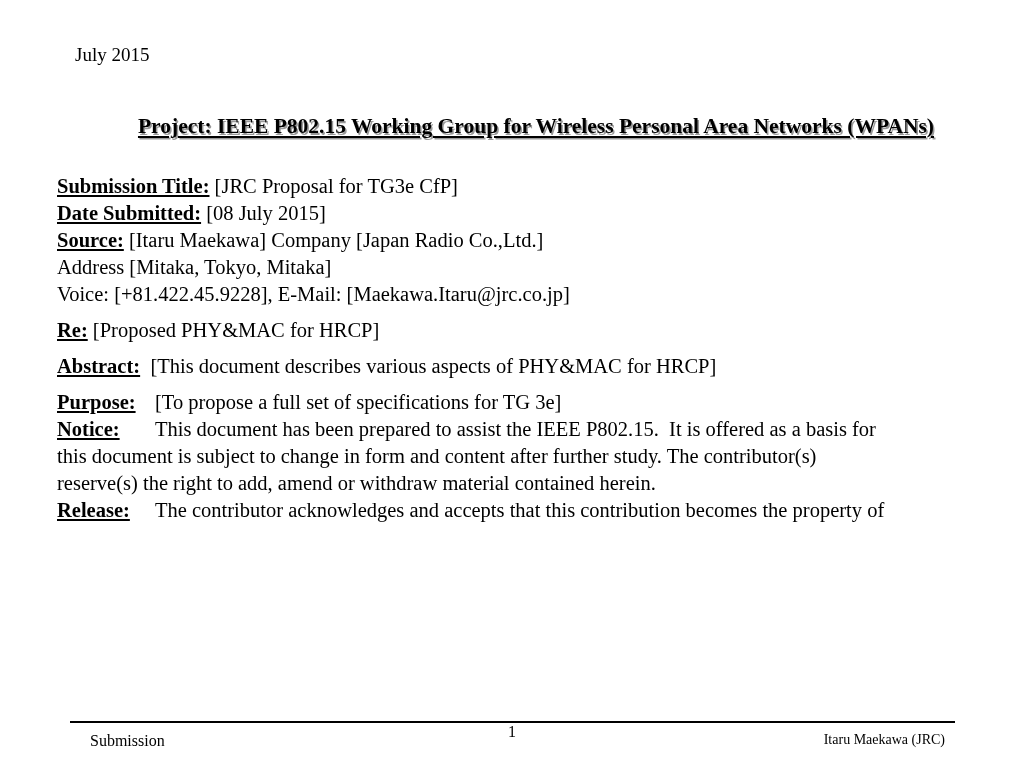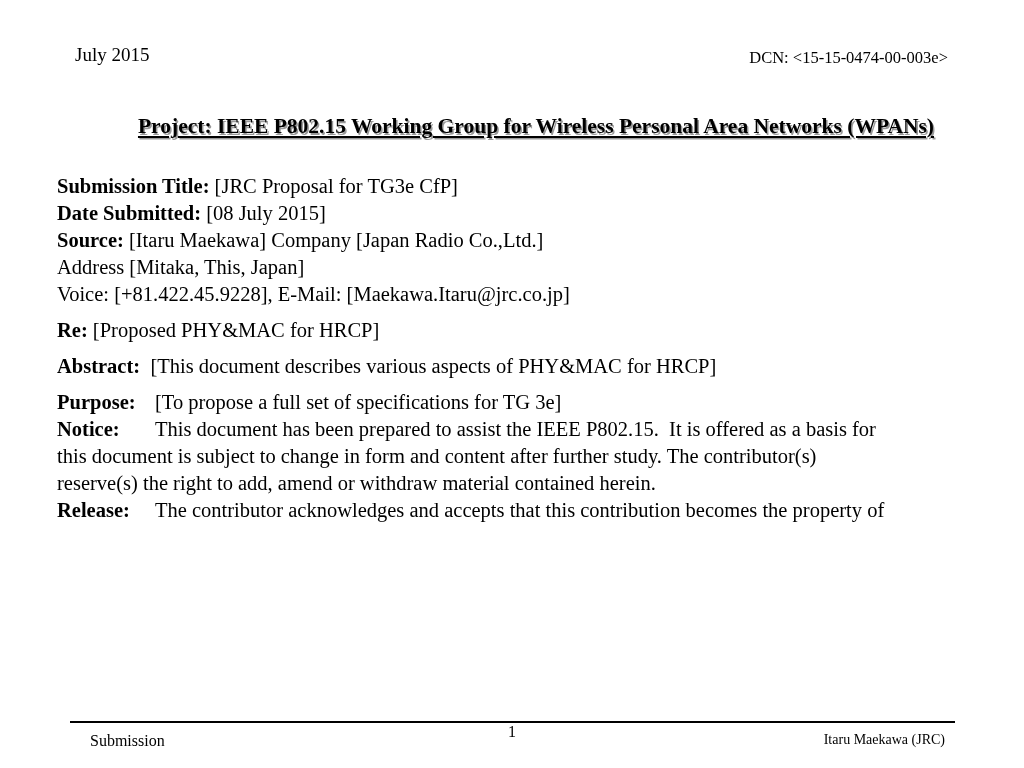--- a/index.html
+++ b/index.html
@@ -57,20 +57,21 @@
   }
   .group:last-child {
     margin-bottom: 16px;
   }
   .line {
     margin: 0;
   }
   .lbl {
     font-weight: bold;
     white-space: pre-wrap;
+    text-decoration: underline;
   }
   .tab {
     display: inline-block;
     min-width: 98px;
   }
   .t {
     white-space: pre-wrap;
   }
   .footer-rule {
     position: absolute;
@@ -100,31 +101,30 @@
     right: 79px;
     font-size: 14px;
   }
 </style>
 </head>
 <body>
 
 <div class="page">
 
   <div class="header-date">July 2015</div>
-  <div class="header-dcn">DCN: &lt;15-15-0474-00-003e&gt;</div>
 
   <div class="slide-title">Project: IEEE P802.15 Working Group for Wireless Personal Area Networks (WPANs)</div>
 
   <div class="body-text">
 
     <div class="group">
       <div class="line"><span class="lbl">Submission Title:</span><span class="t"> [JRC Proposal for TG3e CfP]</span></div>
       <div class="line"><span class="lbl">Date Submitted:</span><span class="t"> [08 July 2015]</span></div>
       <div class="line"><span class="lbl">Source:</span><span class="t"> [Itaru Maekawa] Company [Japan Radio Co.,Ltd.]</span></div>
-      <div class="line"><span class="t">Address [Mitaka, This, Japan]</span></div>
+      <div class="line"><span class="t">Address [Mitaka, Tokyo, Mitaka]</span></div>
       <div class="line"><span class="t">Voice: [+81.422.45.9228], E-Mail: [Maekawa.Itaru@jrc.co.jp]</span></div>
     </div>
 
     <div class="group">
       <div class="line"><span class="lbl">Re:</span><span class="t"> [Proposed PHY&amp;MAC for HRCP]</span></div>
     </div>
 
     <div class="group">
       <div class="line"><span class="lbl">Abstract:</span><span class="t">  [This document describes various aspects of PHY&amp;MAC for HRCP]</span></div>
     </div>

